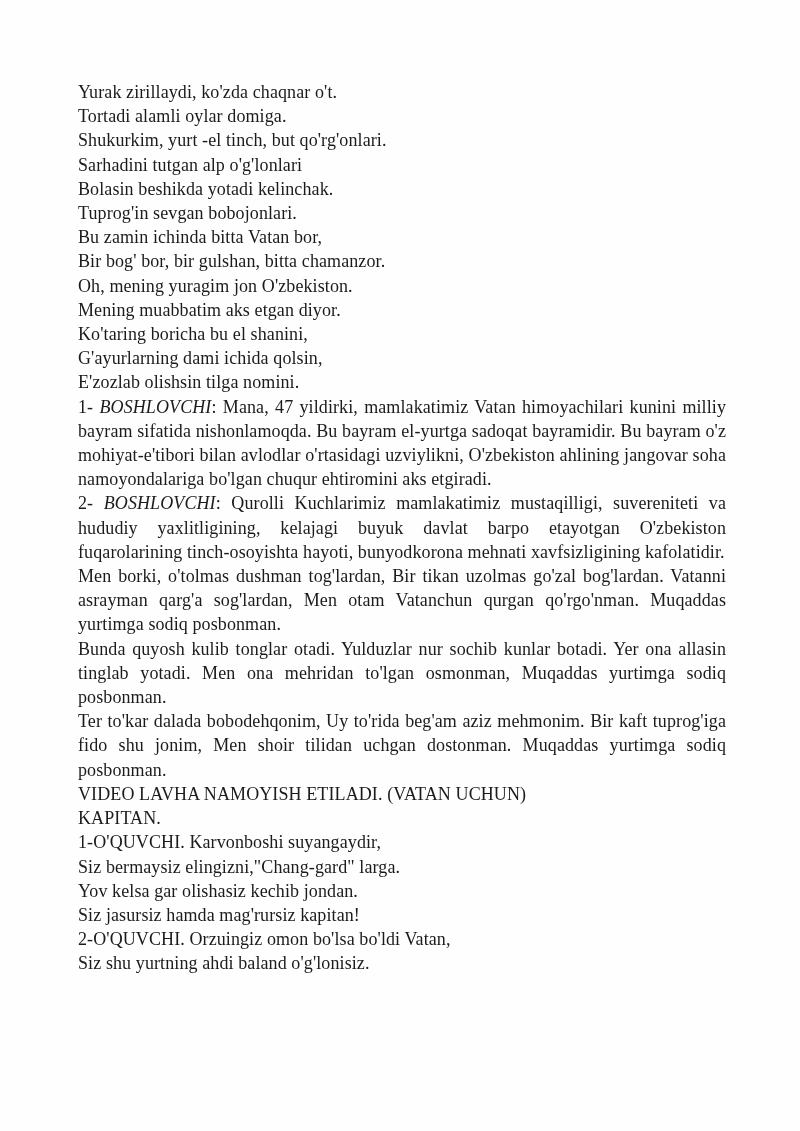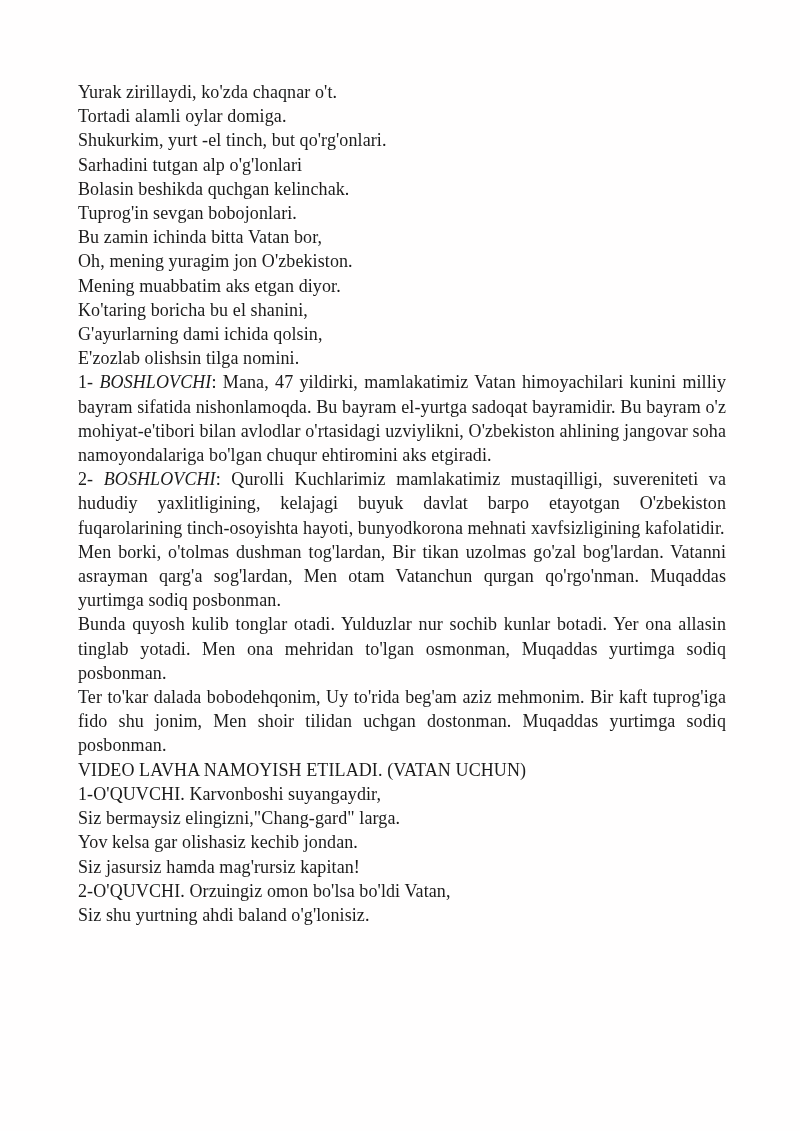--- a/index.html
+++ b/index.html
@@ -39,34 +39,36 @@
 </style>
 </head>
 <body>
 
 <div class="page">
   <div class="text-block">
       <div class="line">Yurak zirillaydi, ko'zda chaqnar o't.</div>
       <div class="line">Tortadi alamli oylar domiga.</div>
       <div class="line">Shukurkim, yurt -el tinch, but qo'rg'onlari.</div>
       <div class="line">Sarhadini tutgan alp o'g'lonlari</div>
-      <div class="line">Bolasin beshikda quchgan kelinchak.</div>
+      <div class="line">Bolasin beshikda yotadi kelinchak.</div>
       <div class="line">Tuprog'in sevgan bobojonlari.</div>
       <div class="line">Bu zamin ichinda bitta Vatan bor,</div>
+      <div class="line">Bir bog' bor, bir gulshan, bitta chamanzor.</div>
       <div class="line">Oh, mening yuragim jon O'zbekiston.</div>
       <div class="line">Mening muabbatim aks etgan diyor.</div>
       <div class="line">Ko'taring boricha bu el shanini,</div>
       <div class="line">G'ayurlarning dami ichida qolsin,</div>
       <div class="line">E'zozlab olishsin tilga nomini.</div>
       <p class="para"><span>1- </span><i>BOSHLOVCHI</i><span>: Mana, 47 yildirki, mamlakatimiz Vatan himoyachilari kunini milliy bayram sifatida nishonlamoqda. Bu bayram el-yurtga sadoqat bayramidir. Bu bayram o'z mohiyat-e'tibori bilan avlodlar o'rtasidagi uzviylikni, O'zbekiston ahlining jangovar soha namoyondalariga bo'lgan chuqur ehtiromini aks etgiradi.</span></p>
       <p class="para"><span>2- </span><i>BOSHLOVCHI</i><span>: Qurolli Kuchlarimiz mamlakatimiz mustaqilligi, suvereniteti va hududiy yaxlitligining, kelajagi buyuk davlat barpo etayotgan O'zbekiston fuqarolarining tinch-osoyishta hayoti, bunyodkorona mehnati xavfsizligining kafolatidir.</span></p>
       <p class="para"><span>Men borki, o'tolmas dushman tog'lardan, Bir tikan uzolmas go'zal bog'lardan. Vatanni asrayman qarg'a sog'lardan, Men otam Vatanchun qurgan qo'rgo'nman. Muqaddas yurtimga sodiq posbonman.</span></p>
       <p class="para"><span>Bunda quyosh kulib tonglar otadi. Yulduzlar nur sochib kunlar botadi. Yer ona allasin tinglab yotadi. Men ona mehridan to'lgan osmonman, Muqaddas yurtimga sodiq posbonman.</span></p>
       <p class="para"><span>Ter to'kar dalada bobodehqonim, Uy to'rida beg'am aziz mehmonim. Bir kaft tuprog'iga fido shu jonim, Men shoir tilidan uchgan dostonman. Muqaddas yurtimga sodiq posbonman.</span></p>
       <div class="line">VIDEO LAVHA NAMOYISH ETILADI. (VATAN UCHUN)</div>
+      <div class="line">KAPITAN.</div>
       <div class="line">1-O'QUVCHI. Karvonboshi suyangaydir,</div>
       <div class="line">Siz bermaysiz elingizni,"Chang-gard" larga.</div>
       <div class="line">Yov kelsa gar olishasiz kechib jondan.</div>
       <div class="line">Siz jasursiz hamda mag'rursiz kapitan!</div>
       <div class="line">2-O'QUVCHI. Orzuingiz omon bo'lsa bo'ldi Vatan,</div>
       <div class="line">Siz shu yurtning ahdi baland o'g'lonisiz.</div>
     </div>
 </div>
 
 </body></html>

